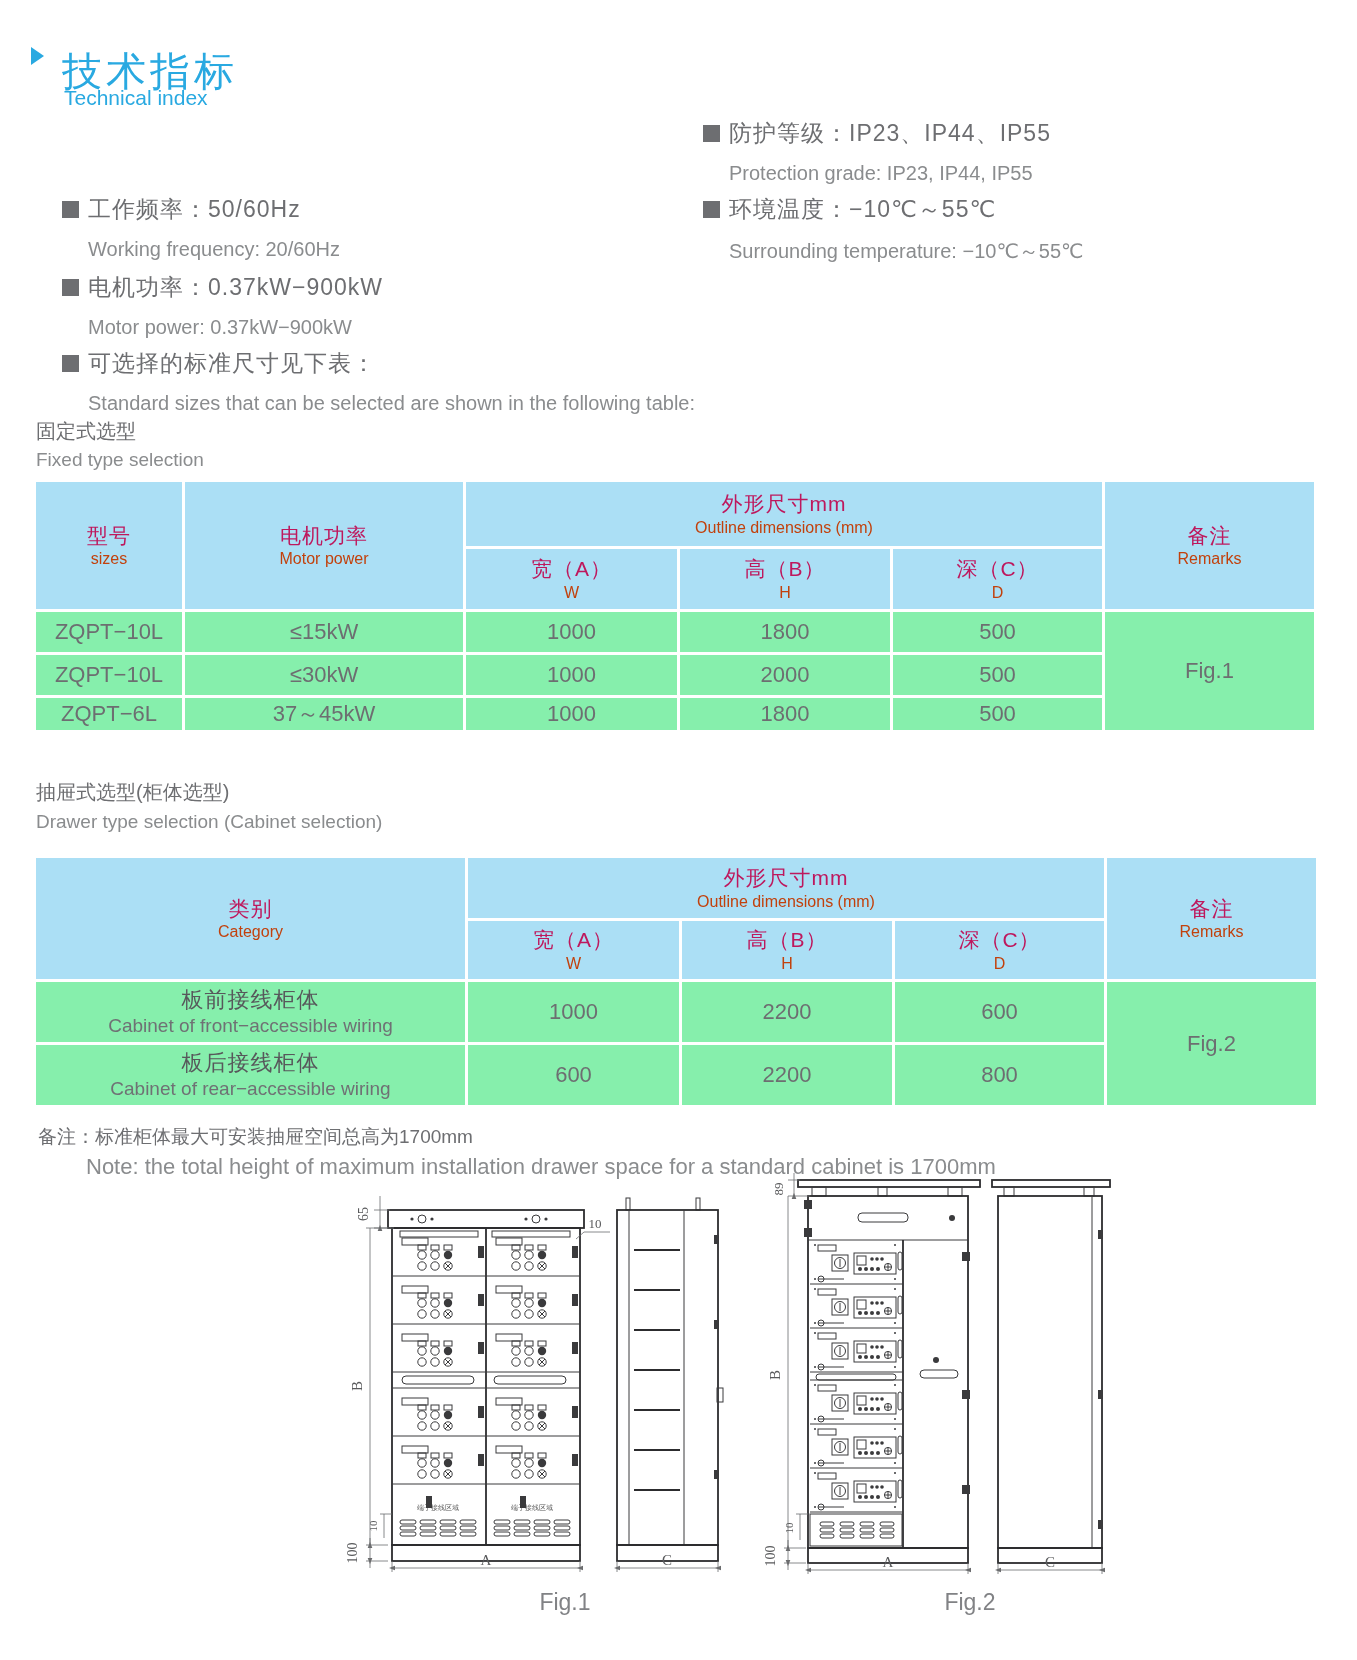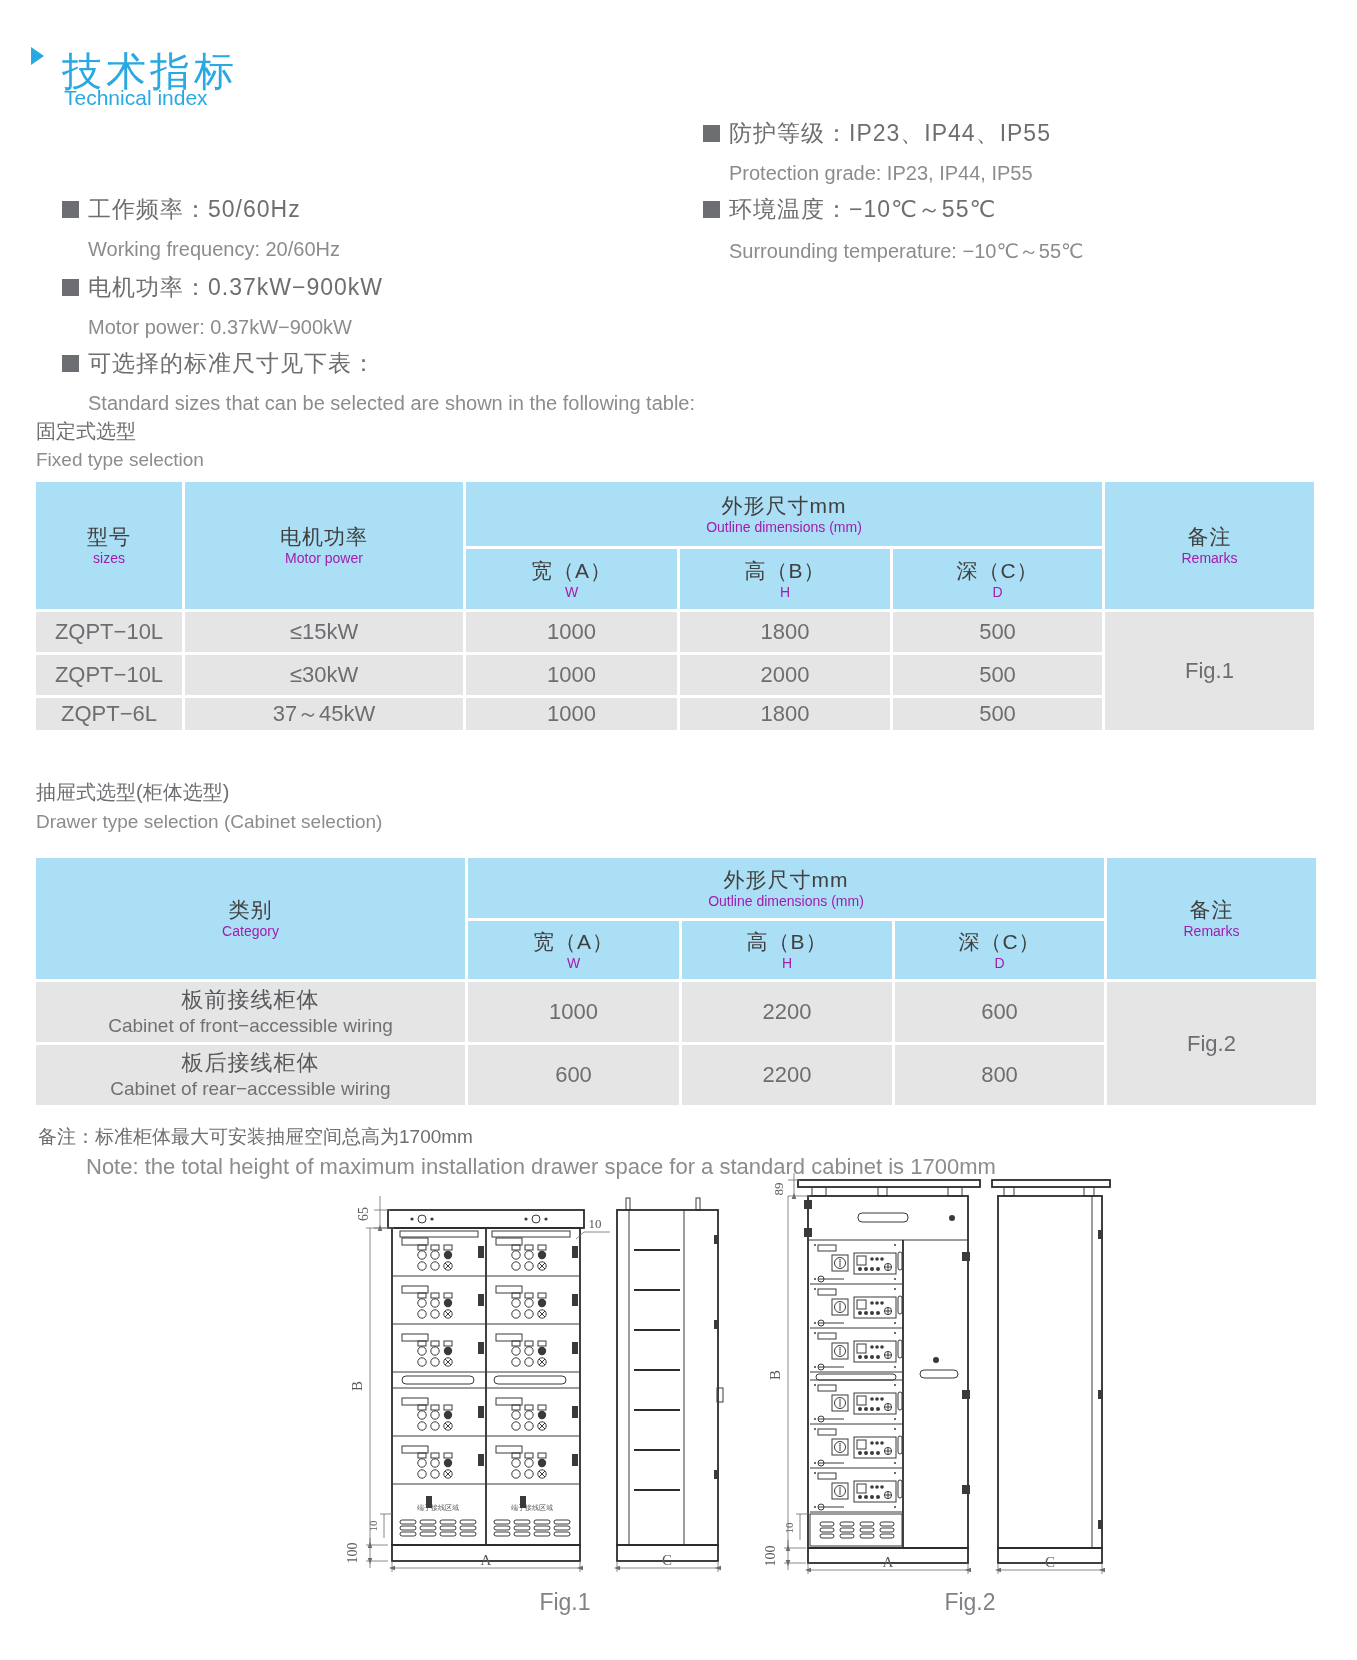--- a/index.html
+++ b/index.html
@@ -13,23 +13,23 @@
   
   .spec-cn{font-size:23px;color:#6d6e71;display:flex;align-items:center;white-space:nowrap;letter-spacing:1px;}
   .bullet{display:inline-block;width:17px;height:17px;background:#6d6e71;margin-right:9px;flex:0 0 auto;}
   .spec-en{font-size:20px;color:#8a8c8e;margin-left:26px;margin-top:13px;white-space:nowrap;}
   .seclabel-cn{font-size:20px;color:#6d6e71;white-space:nowrap;}
   .seclabel-en{font-size:19px;color:#8a8c8e;white-space:nowrap;}
   
   table.spec-table{border-collapse:separate;border-spacing:3px;table-layout:fixed;}
   table.spec-table td{text-align:center;vertical-align:middle;padding:0;}
   td.hd{background:#abdff5;}
-  td.dt{background:#e5e5e5;}
-  .cell-cn{font-size:21px;color:#404040;line-height:1.3;letter-spacing:1px;}
-  .cell-en{font-size:14px;color:#a21caf;line-height:1.25;}
+  td.dt{background:#86efac;}
+  .cell-cn{font-size:21px;color:#be185d;line-height:1.3;letter-spacing:1px;}
+  .cell-en{font-size:16px;color:#c2410c;line-height:1.25;}
   .val{font-size:22px;color:#6d6e71;}
   .cat-cn{font-size:22px;color:#57585b;line-height:1.3;letter-spacing:1px;}
   .cat-en{font-size:19px;color:#6f7174;line-height:1.25;}
   .note-cn{font-size:19px;color:#6d6e71;white-space:nowrap;}
   .note-en{font-size:22px;color:#8a8c8e;white-space:nowrap;margin-left:48px;}
   
   svg .ln{stroke:#3a3a3c;stroke-width:1;fill:none;}
   svg .ln2{stroke:#2c2c2e;stroke-width:1.8;fill:none;}
   svg .fil{fill:#3a3a3c;stroke:none;}
   svg .dim{stroke:#6b6c6e;stroke-width:0.8;fill:none;}

